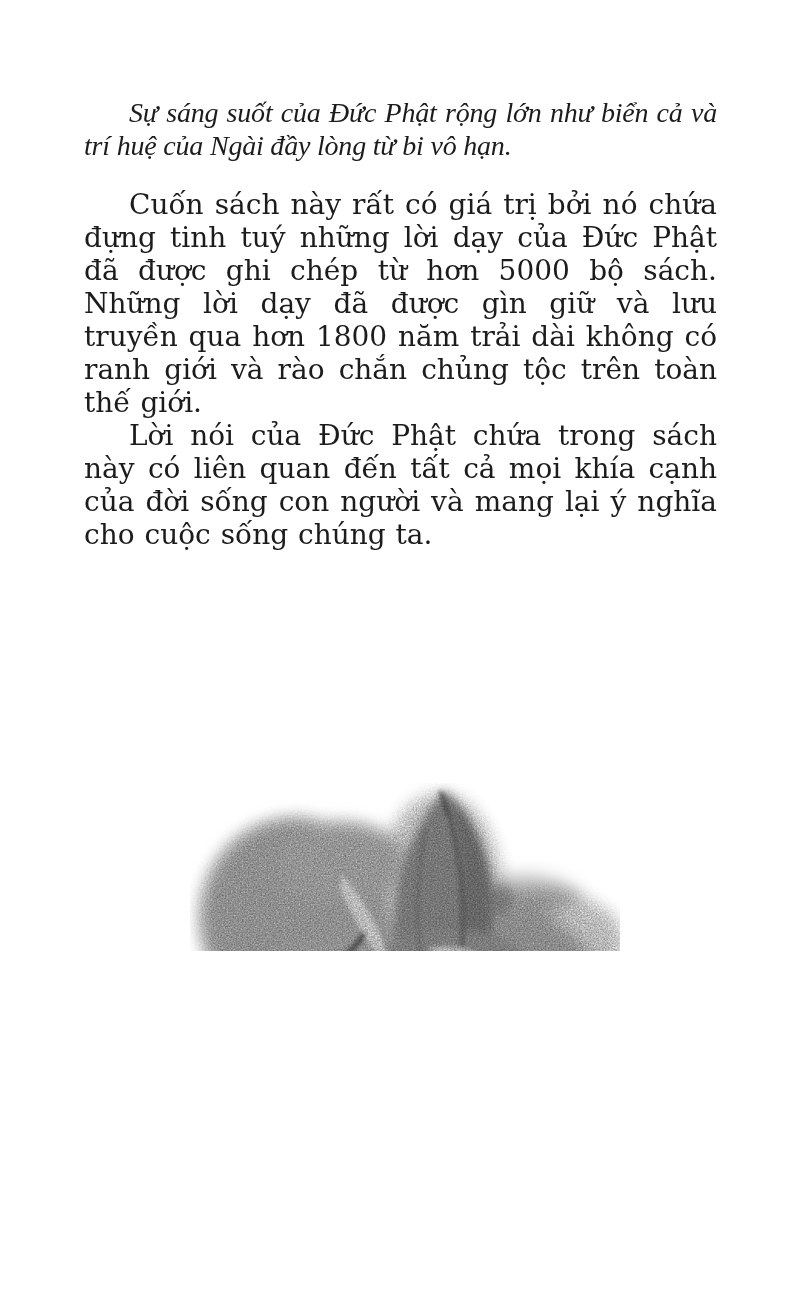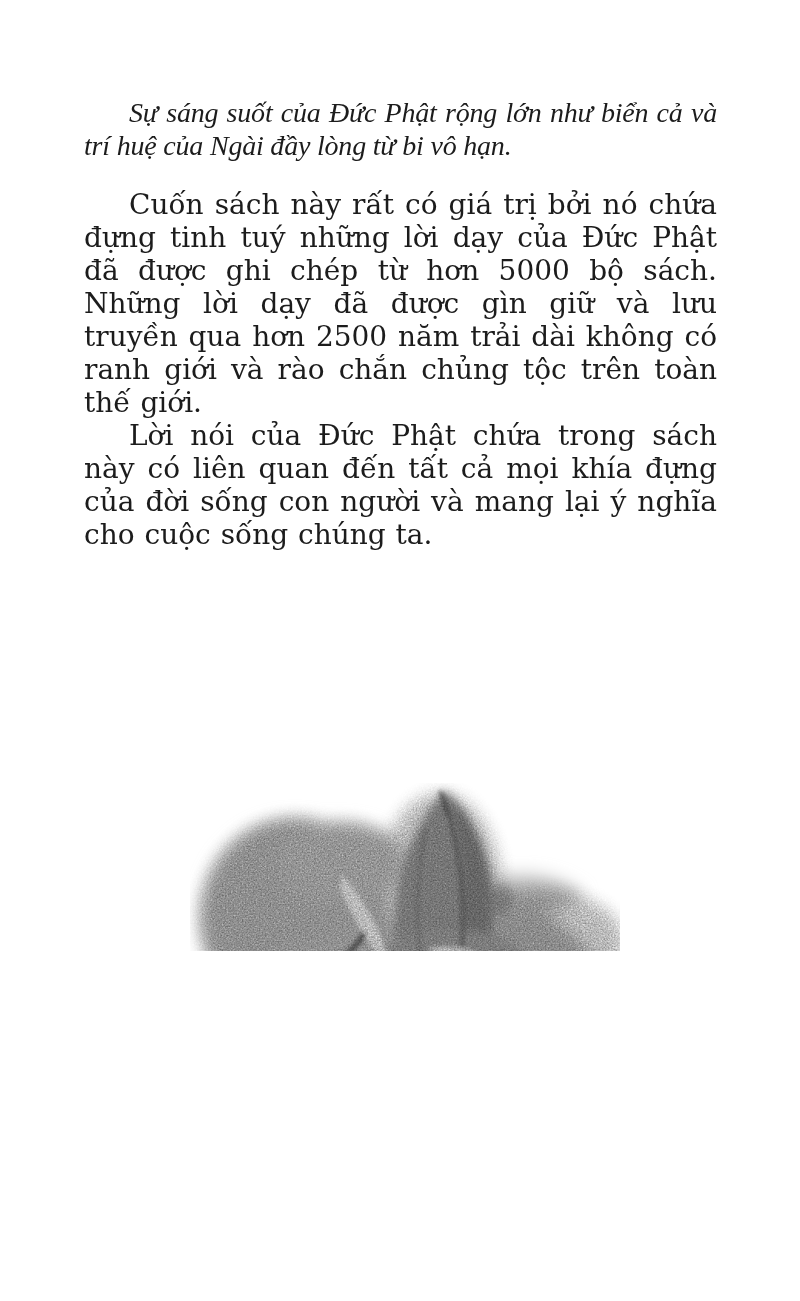--- a/index.html
+++ b/index.html
@@ -84,22 +84,22 @@
     height: 48px;
   }
 </style>
 </head>
 <body>
 
 <div class="page">
 
   <main class="text-block">
     <p class="quote quote-1">Sự sáng suốt của Đức Phật rộng lớn như biển cả và trí huệ của Ngài đầy lòng từ bi vô hạn.</p>
-    <p class="body-text body-1">Cuốn sách này rất có giá trị bởi nó chứa đựng tinh tuý những lời dạy của Đức Phật đã được ghi chép từ hơn 5000 bộ sách. Những lời dạy đã được gìn giữ và lưu truyền qua hơn 2500 năm trải dài không có ranh giới và rào chắn chủng tộc trên toàn thế giới.</p>
-    <p class="body-text body-2">Lời nói của Đức Phật chứa trong sách này có liên quan đến tất cả mọi khía đựng của đời sống con người và mang lại ý nghĩa cho cuộc sống chúng ta.</p>
+    <p class="body-text body-1">Cuốn sách này rất có giá trị bởi nó chứa đựng tinh tuý những lời dạy của Đức Phật đã được ghi chép từ hơn 5000 bộ sách. Những lời dạy đã được gìn giữ và lưu truyền qua hơn 1800 năm trải dài không có ranh giới và rào chắn chủng tộc trên toàn thế giới.</p>
+    <p class="body-text body-2">Lời nói của Đức Phật chứa trong sách này có liên quan đến tất cả mọi khía cạnh của đời sống con người và mang lại ý nghĩa cho cuộc sống chúng ta.</p>
   </main>
 
   <figure class="lotus">
     <svg viewBox="0 0 430 290" width="430" height="290" aria-hidden="true">
       <defs>
         <filter id="soft8" x="-40%" y="-40%" width="180%" height="180%">
             <feGaussianBlur stdDeviation="8"></feGaussianBlur>
           </filter>
         <filter id="soft4" x="-40%" y="-40%" width="180%" height="180%">
             <feGaussianBlur stdDeviation="4"></feGaussianBlur>

